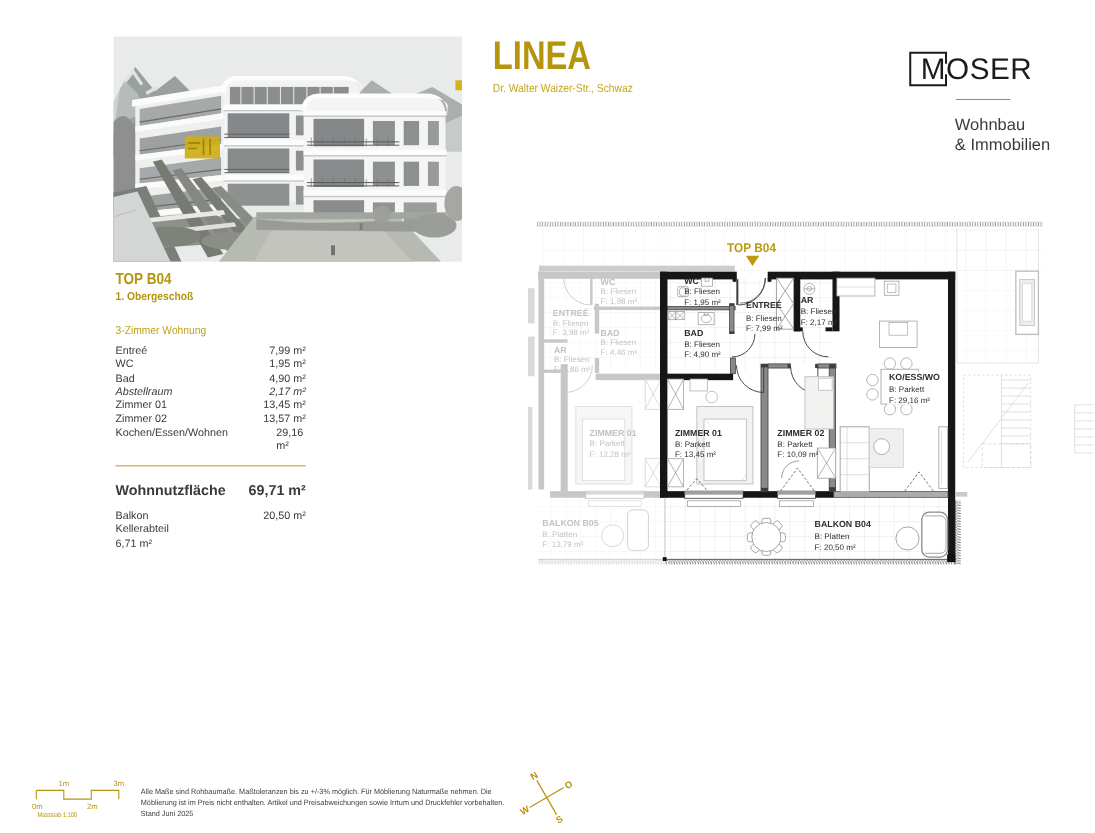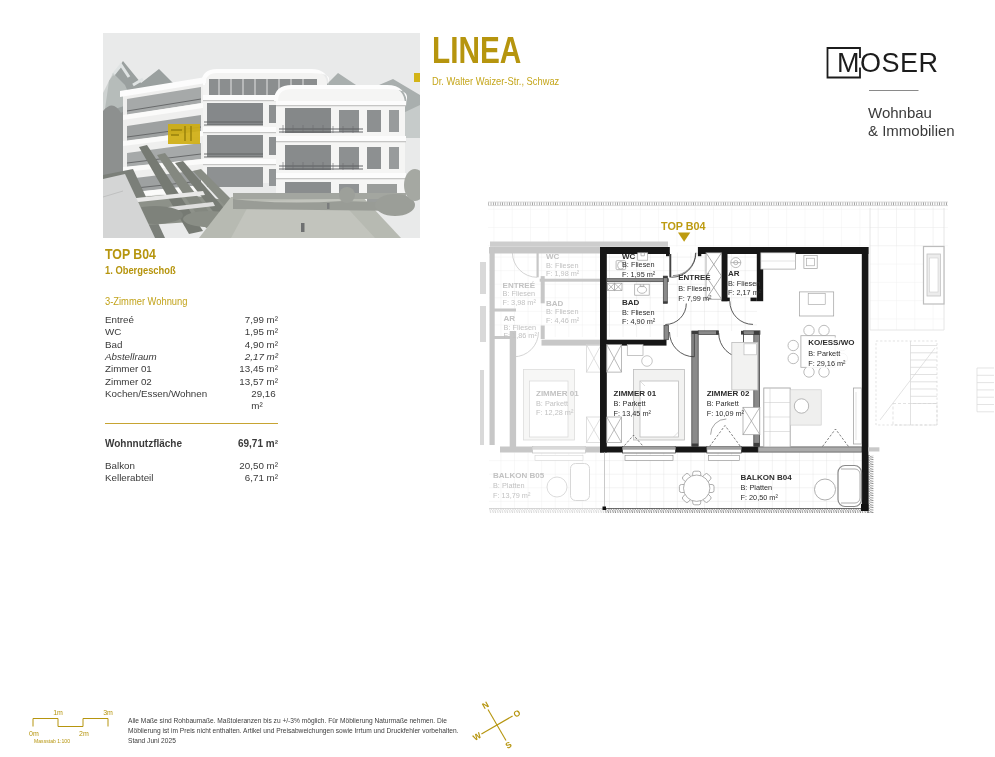--- a/index.html
+++ b/index.html
@@ -117,21 +117,21 @@
 <ellipse cx="312" cy="152" rx="11" ry="16" fill="#a5a8a2"></ellipse>
 <ellipse cx="244" cy="162" rx="8" ry="8" fill="#9da09a"></ellipse>
 
 <rect x="198" y="190" width="3.5" height="9" fill="#6e7071"></rect>
 <rect x="224" y="170" width="2.5" height="6" fill="#7a7c7d"></rect>
 
 <rect x="311" y="40" width="6" height="9" fill="#d3b417"></rect>
 </svg>
 </div>
 
-<div class="abs" style="left:432px;top:34px;">
+<div class="abs" style="left:448px;top:34px;">
   <div style="font-size:36.5px;font-weight:bold;color:#b6950e;line-height:34px;transform:scaleX(0.815);transform-origin:left top;white-space:nowrap;">LINEA</div>
   <div style="font-size:10.6px;color:#c5a61b;margin-top:7.2px;transform:scaleX(0.88);transform-origin:left top;white-space:nowrap;">Dr. Walter Waizer-Str., Schwaz</div>
 </div>
 
 <div class="abs" style="left:820px;top:42px;width:150px;height:100px;">
 <svg width="150" height="100" viewBox="820 25 150 100">
   <path d="M860 41 V31 H827.5 V60.5 H860 V50.5" fill="none" stroke="#1c1c1c" stroke-width="1.8"></path>
   <text x="837" y="55" font-size="27" fill="#1c1c1c" letter-spacing="0.5">MOSER</text>
   <line x1="869" y1="73.5" x2="918.5" y2="73.5" stroke="#8a8a8a" stroke-width="1"></line>
   <text x="868" y="101" font-size="15" fill="#3a3a3a">Wohnbau</text>
@@ -172,31 +172,31 @@
         <span>13,57 m²</span>
       </div>
     <div style="display:flex;justify-content:flex-start;gap:44px;">
         <span>Kochen/Essen/Wohnen</span>
         <span>29,16 m²</span>
       </div>
   </div>
 
   <div style="height:1px;background:#c7a432;margin-top:10px;"></div>
 
-  <div style="display:flex;justify-content:space-between;font-size:10px;font-weight:bold;margin-top:14px;">
+  <div style="display:flex;justify-content:space-between;font-size:13px;font-weight:bold;margin-top:14px;">
     <span>Wohnnutzfläche</span>
       <span>69,71 m²</span>
     </div>
 
   <div style="margin-top:11px;font-size:9.8px;line-height:12.37px;">
     <div style="display:flex;justify-content:space-between;gap:28px;">
         <span>Balkon</span>
         <span>20,50 m²</span>
       </div>
-    <div style="display:flex;justify-content:space-between;">
+    <div style="display:flex;justify-content:space-between;flex-direction:column;">
         <span>Kellerabteil</span>
         <span>6,71 m²</span>
       </div>
   </div>
 </div>
 
 <div class="abs" style="left:478px;top:195px;width:520px;height:330px;">
 <svg width="520" height="330" viewBox="478 195 520 330" font-family="Liberation Sans, sans-serif">
 <rect x="478" y="195" width="520" height="330" fill="#ffffff"></rect>
 <defs>

